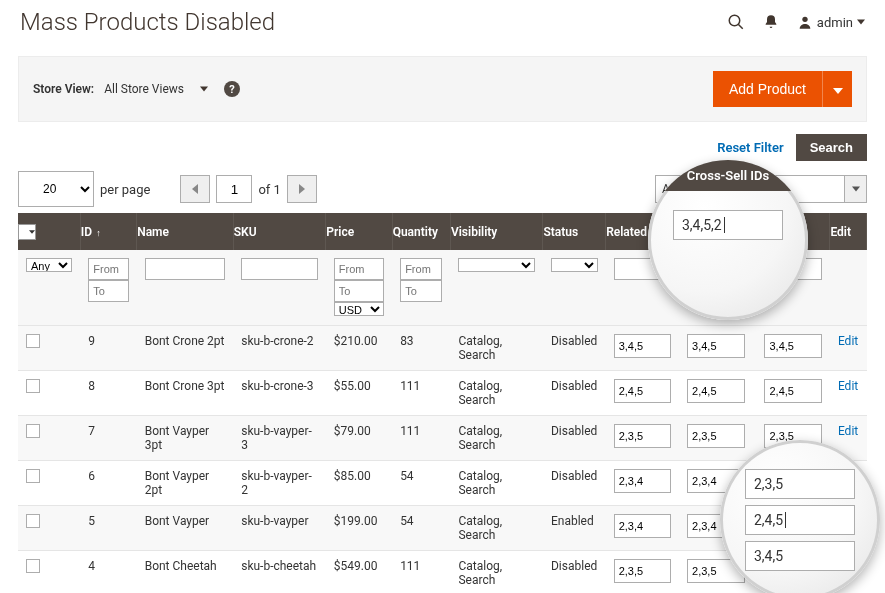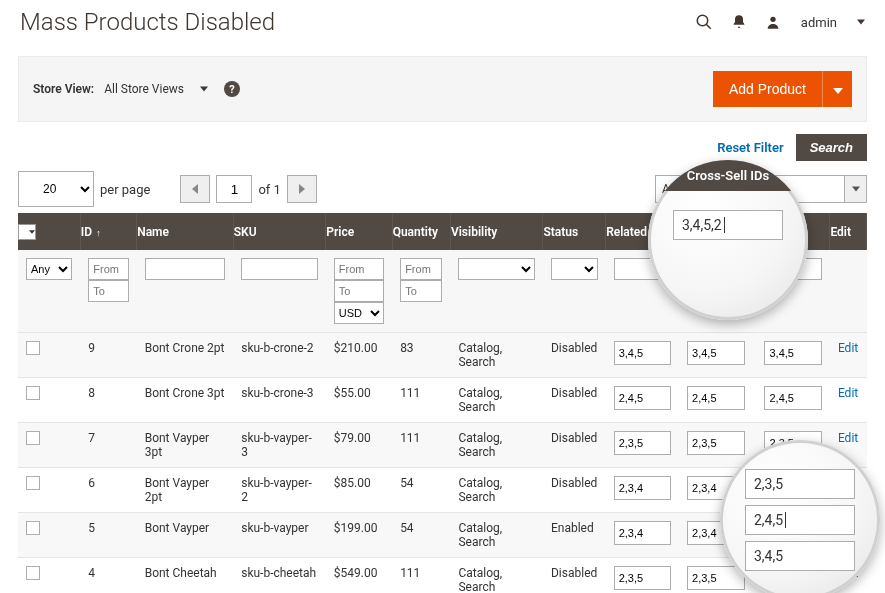--- a/index.html
+++ b/index.html
@@ -27,21 +27,21 @@
   .page-title {
     font-size: 24px;
     font-weight: 300;
     color: #41362f;
     margin: 0;
   }
   .icon-svg { display: inline-block; vertical-align: middle; }
   .admin-account {
     display: inline-flex;
     align-items: center;
-    gap: 20px;
+    gap: 4px;
     cursor: pointer;
   }
   .storeview-bar {
     margin: 20px 18px 0 18px;
     background: #f5f5f5;
     border: 1px solid #ececec;
     padding: 14px 14px;
     display: flex;
     align-items: center;
     justify-content: space-between;
@@ -91,21 +91,20 @@
     font-weight:600;
   }
   .btn-search {
     background:#514943;
     color:#fff;
     border:none;
     padding:6px 14px;
     font-size:13px;
     font-weight:600;
     cursor:pointer;
-    font-style:italic;
   }
   .pager-row {
     margin: 10px 18px 6px 18px;
     display:flex;
     align-items:center;
     justify-content:space-between;
   }
   .pager-left { display:flex; align-items:center; gap:6px; }
   .select-ctl, .input-ctl {
     border:1px solid #adadad;
@@ -161,21 +160,21 @@
   .mini-input {
     width:100%;
     border:1px solid #adadad;
     height:22px;
     padding:0 4px;
     font-size:11px;
   }
   .mini-select {
     width:100%;
     border:1px solid #adadad;
-    height:22px;
+    height:14px;
     font-size:11px;
     background:#fff;
   }
   .cell-input {
     width:100%;
     max-width:58px;
     border:1px solid #adadad;
     height:24px;
     padding:0 4px;
     font-size:11px;

